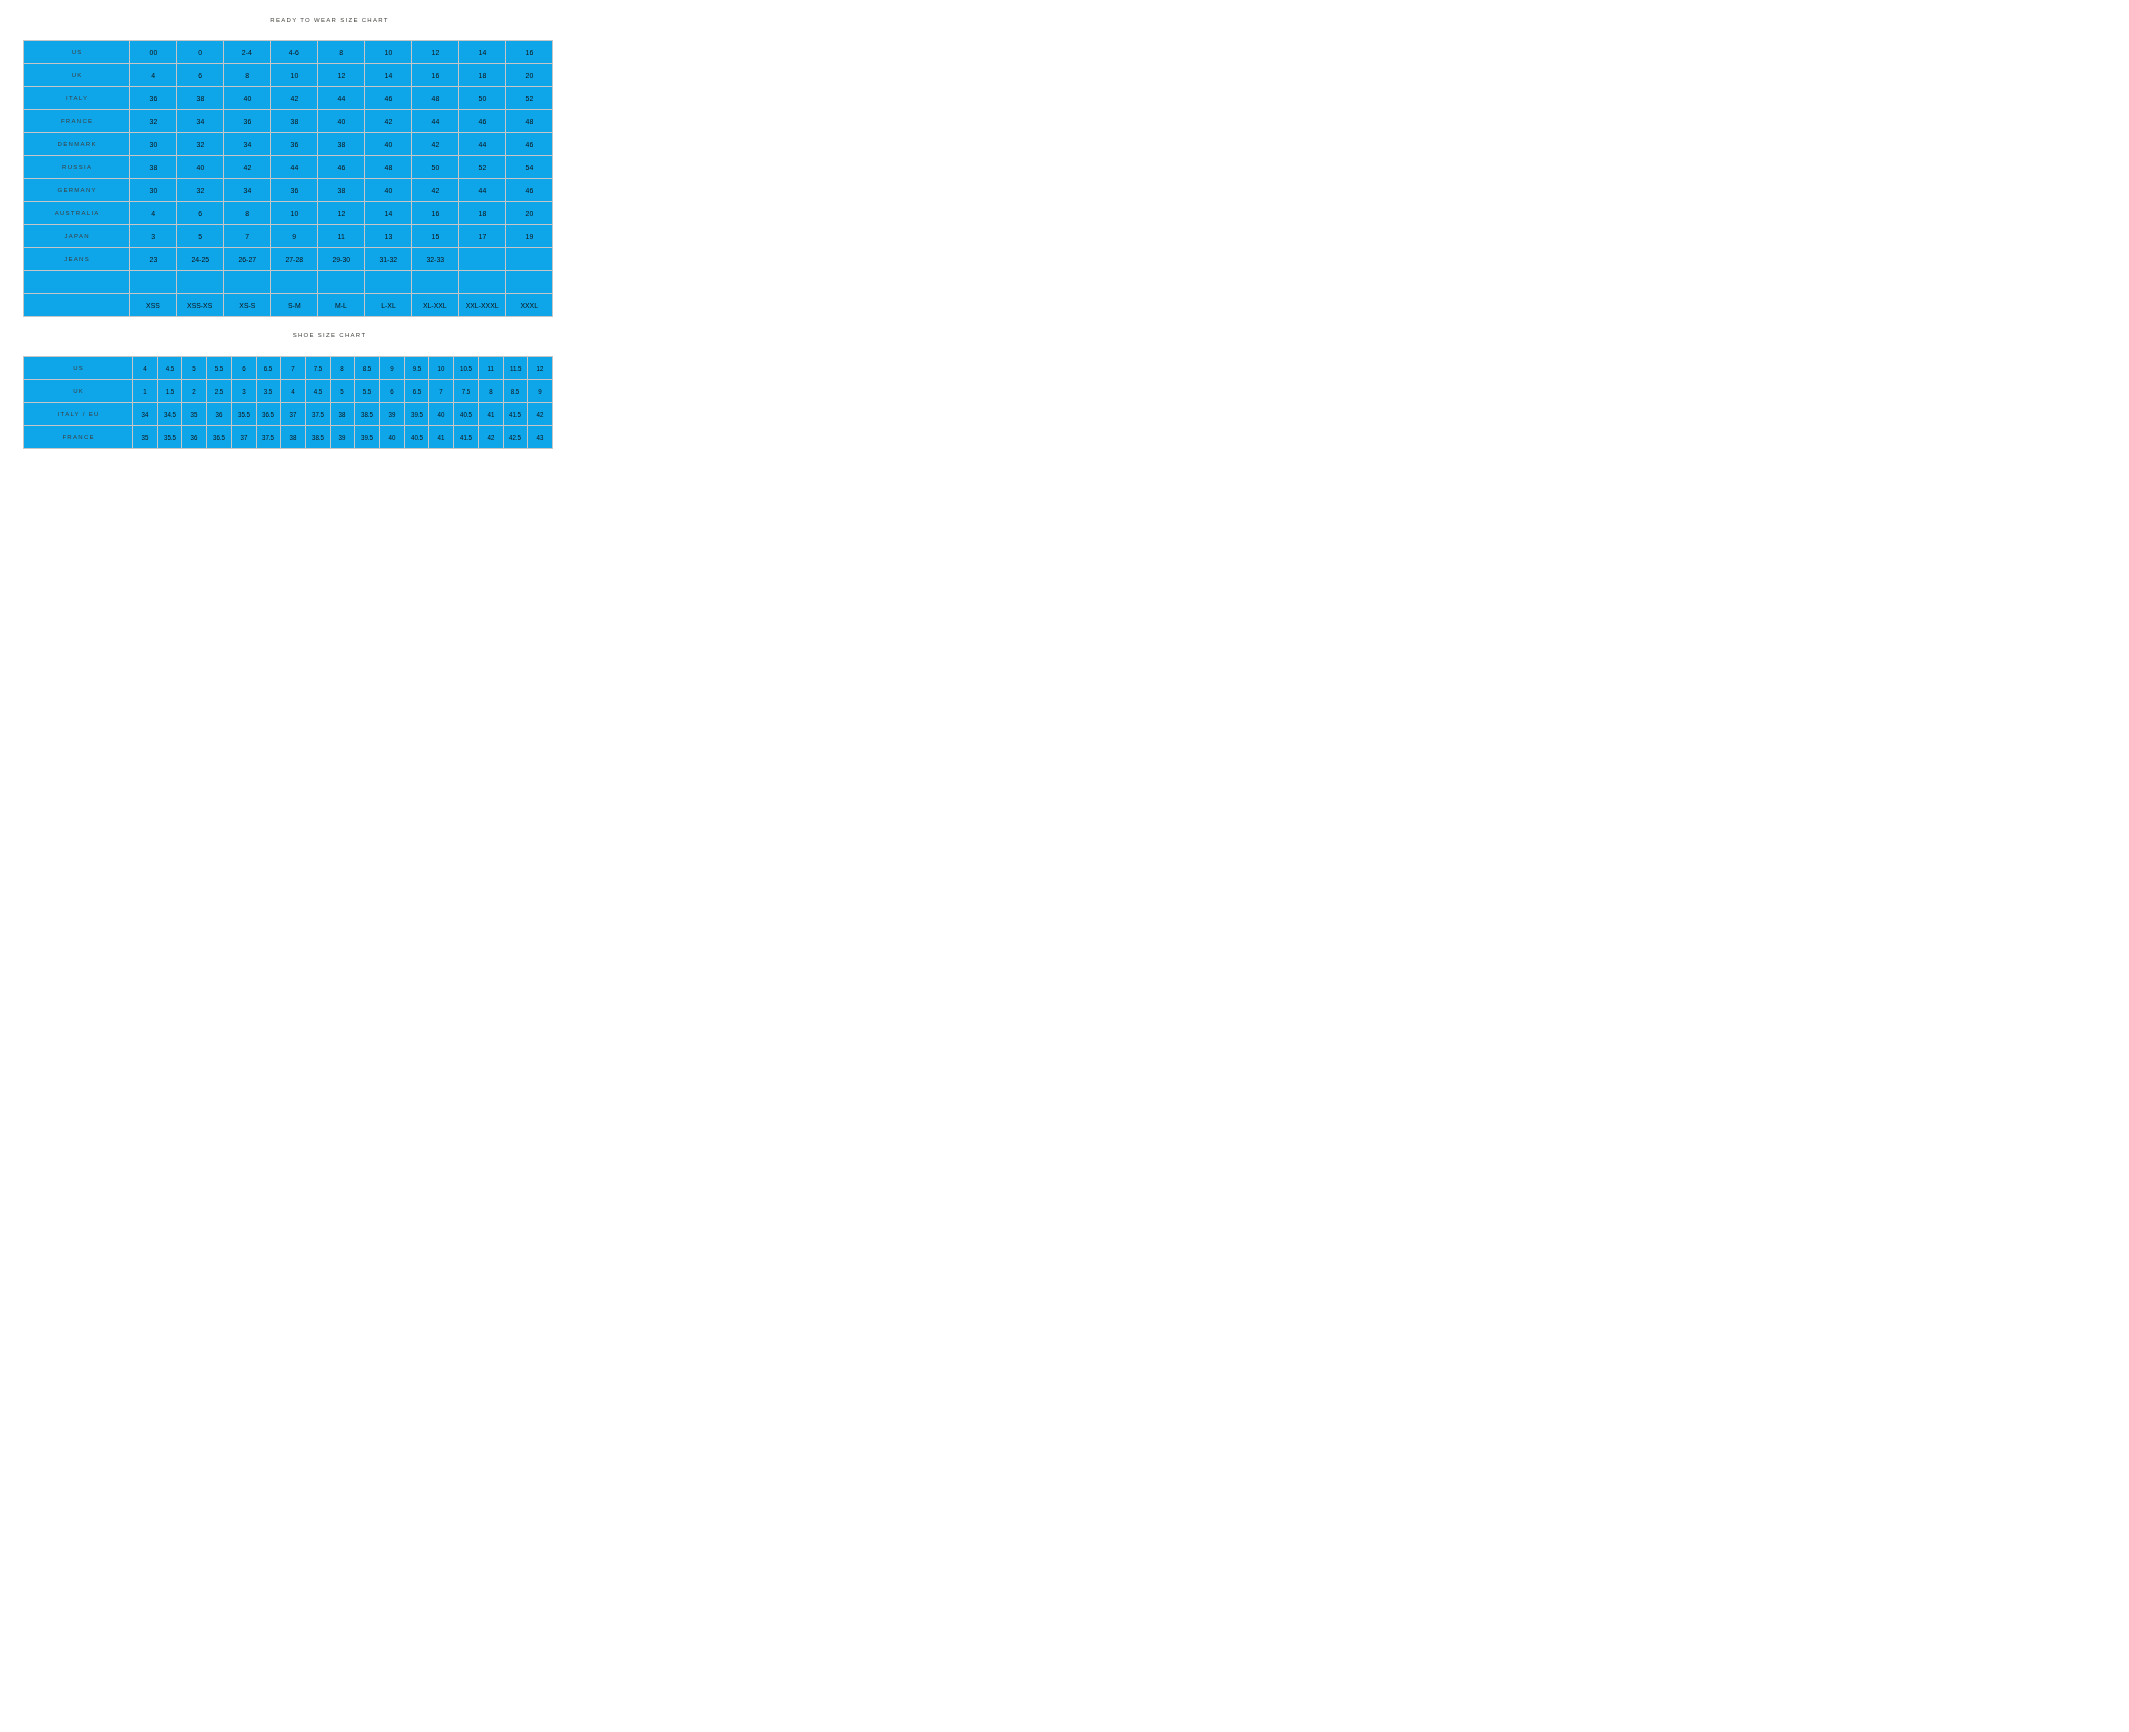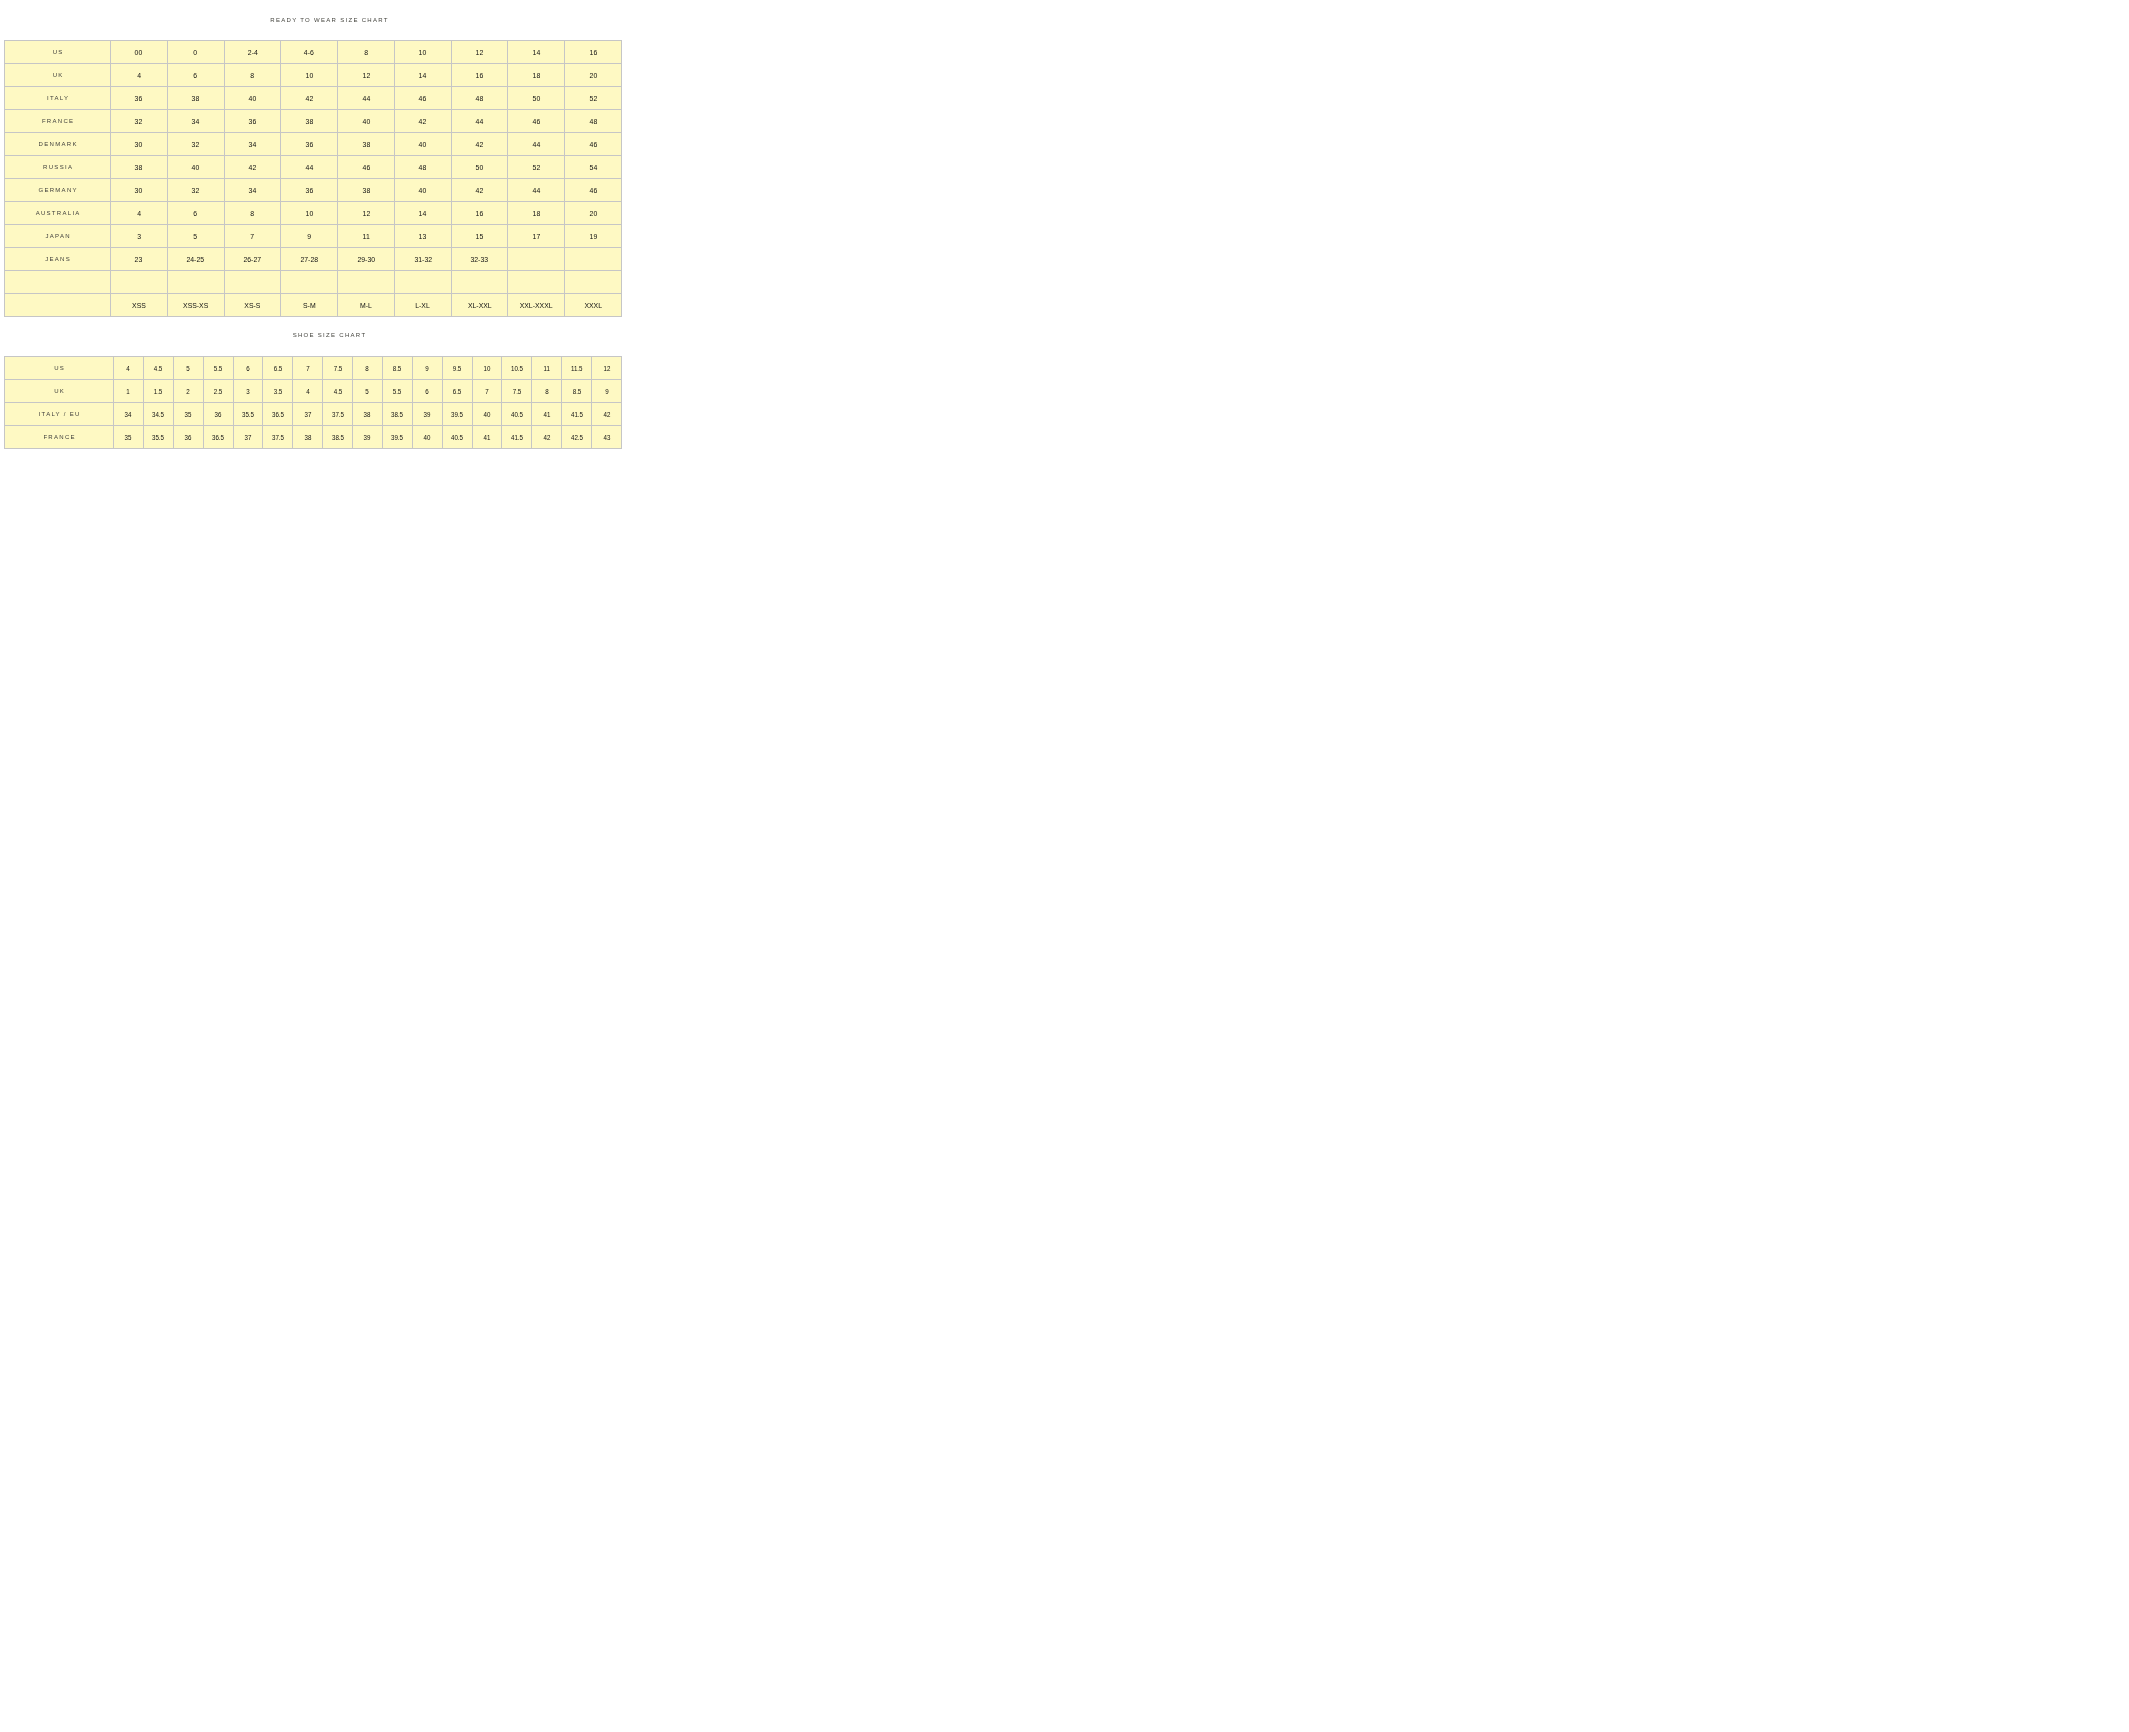--- a/index.html
+++ b/index.html
@@ -22,27 +22,27 @@
     font-size: 6px;
     font-weight: 500;
     letter-spacing: 1.3px;
     color: #45453f;
   }
   #rtw-title   { top: 16.6px; }
   #shoe-title  { top: 332px; }
 
   .size-table {
     position: absolute;
-    left: 4px;
-    width: 618px;
+    left: 23px;
+    width: 530px;
     display: grid;
     box-sizing: border-box;
     border-top: 0.4px solid #c6c6c6;
     border-left: 0.4px solid #c6c6c6;
-    background: #fef9c3;
+    background: #0ea5e9;
   }
   #rtw-table {
     top: 40px;
     grid-template-columns: 106px repeat(9, 1fr);
     grid-auto-rows: 23px;
   }
   #shoe-table {
     top: 356px;
     grid-template-columns: 109px repeat(17, 1fr);
     grid-auto-rows: 23px;

